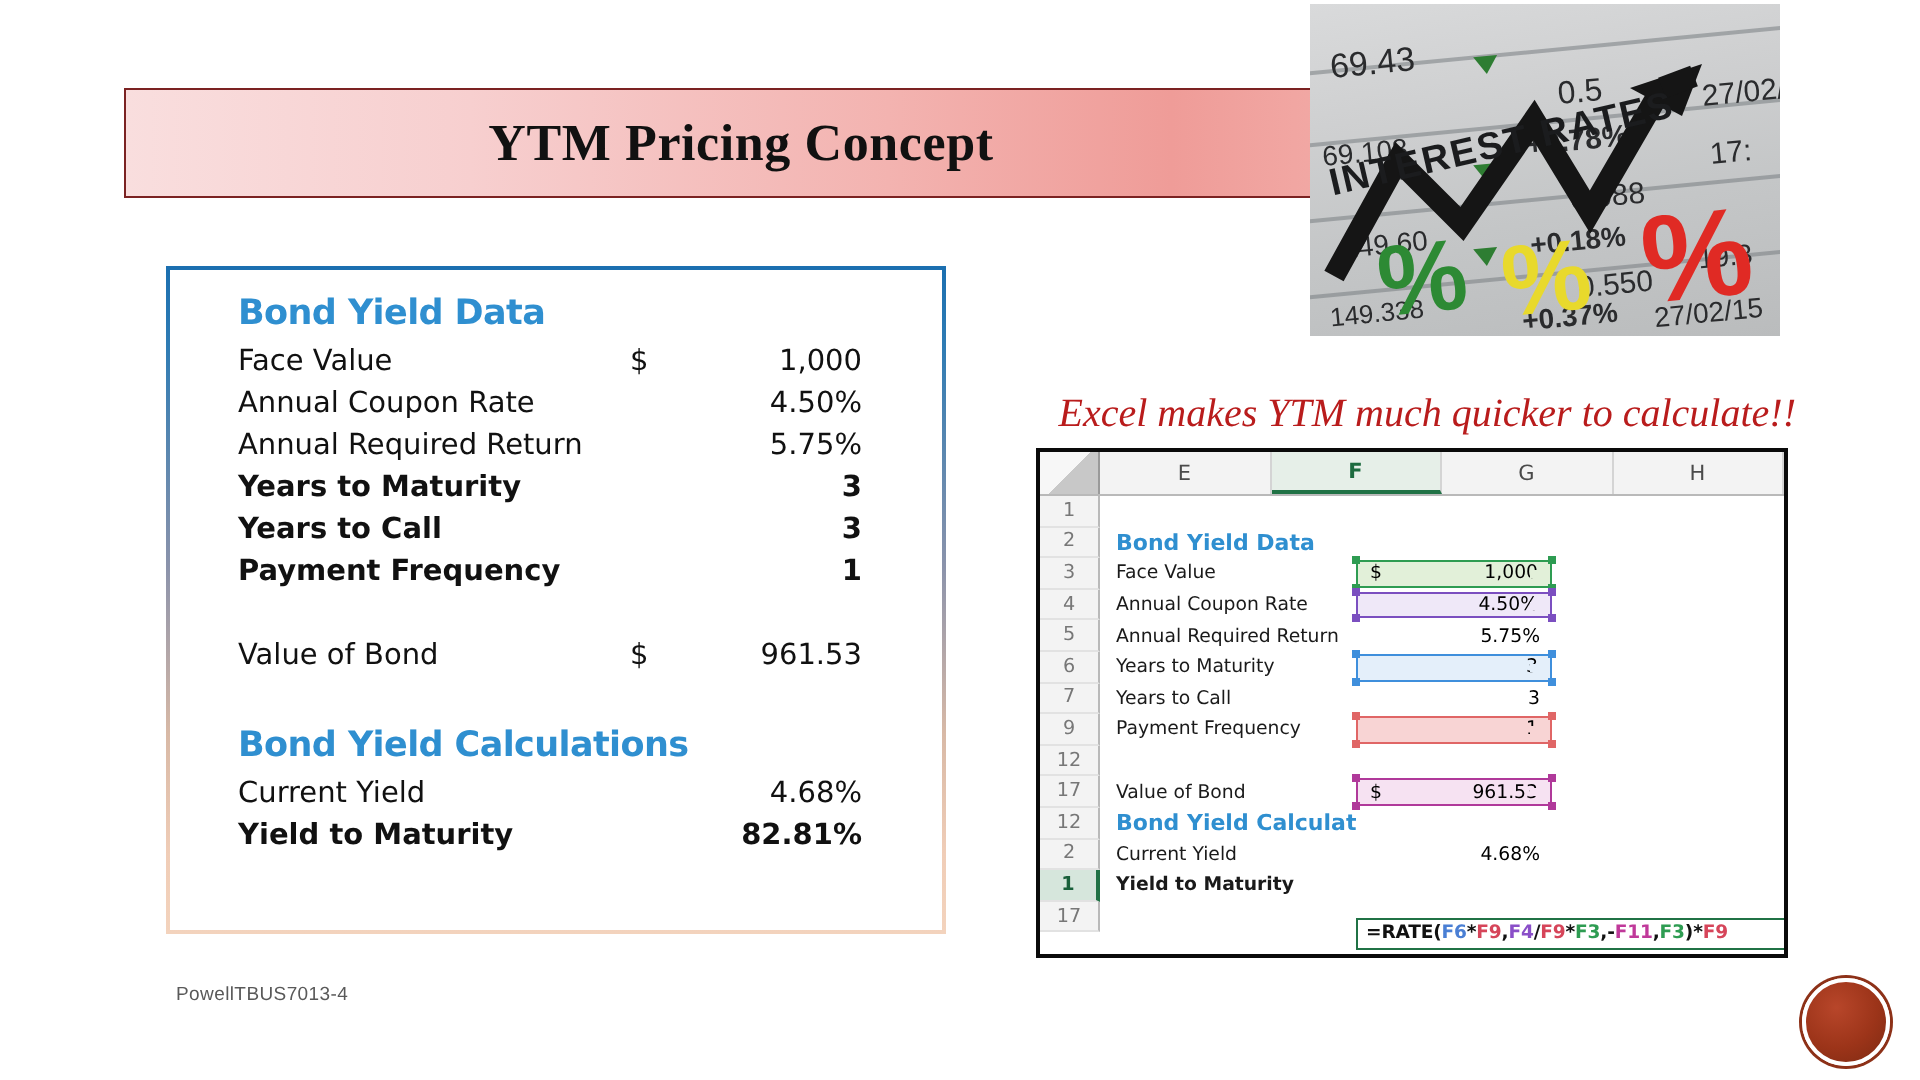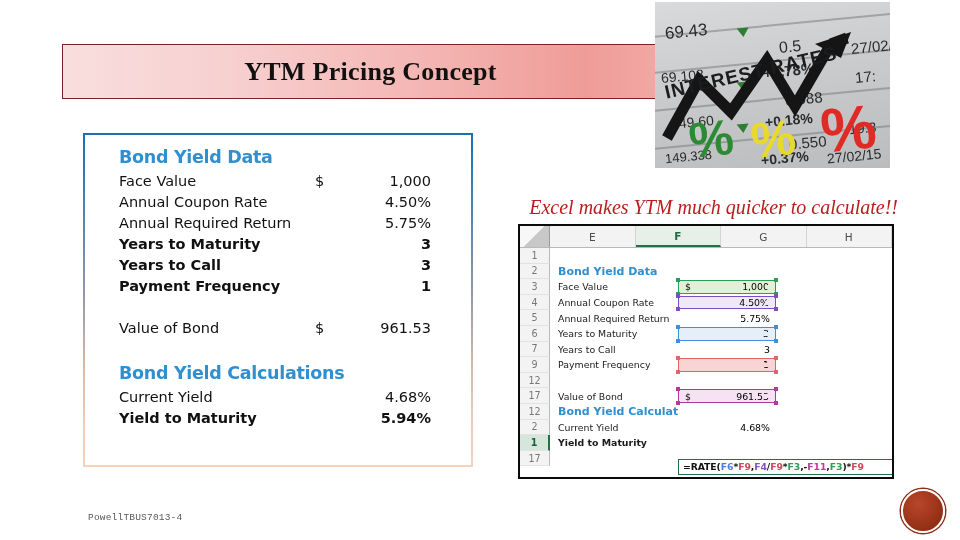--- a/index.html
+++ b/index.html
@@ -317,22 +317,22 @@
   .ref-blue   { color: #4a7fd4; }
   .ref-red    { color: #d6455a; }
   .ref-purple { color: #8a4fc8; }
   .ref-green  { color: #2e9c52; }
   .ref-mag    { color: #c0399a; }
 
   
   #footer-text {
     position: absolute;
     left: 88px;
-    top: 512px;
-    font-family: Liberation Mono, monospace;
+    top: 492px;
+    font-family: Liberation Sans, sans-serif;
     font-size: 9.5px;
     color: #595959;
     letter-spacing: 0.2px;
   }
   #seal-logo {
     position: absolute;
     left: 901px;
     top: 489px;
     width: 40px;
     height: 40px;
@@ -446,21 +446,21 @@
     <table class="bond-table">
       <tbody>
         <tr>
           <td class="lbl">Current Yield</td>
           <td class="cur"></td>
           <td class="val">4.68%</td>
         </tr>
         <tr class="bold-row">
           <td class="lbl">Yield to Maturity</td>
           <td class="cur"></td>
-          <td class="val">5.94%</td>
+          <td class="val">82.81%</td>
         </tr>
       </tbody>
     </table>
   </div>
 </div>
 
 <div id="excel-caption">Excel makes YTM much quicker to calculate!!</div>
 
 <div id="excel-shot">
   <div id="col-header-row">

